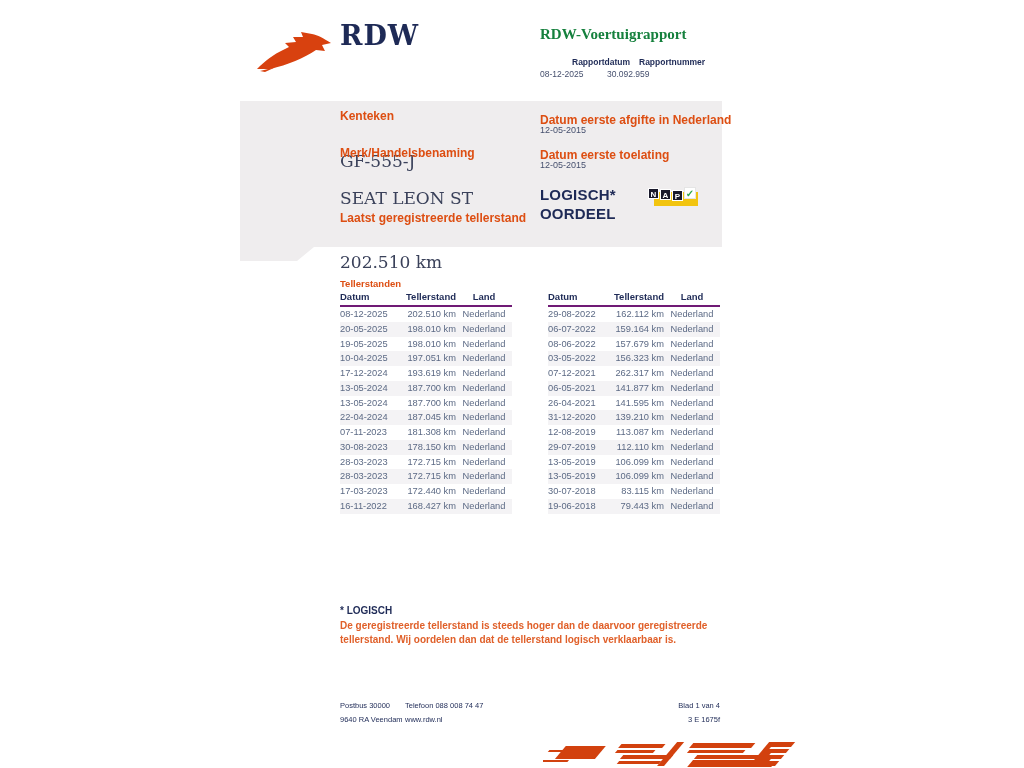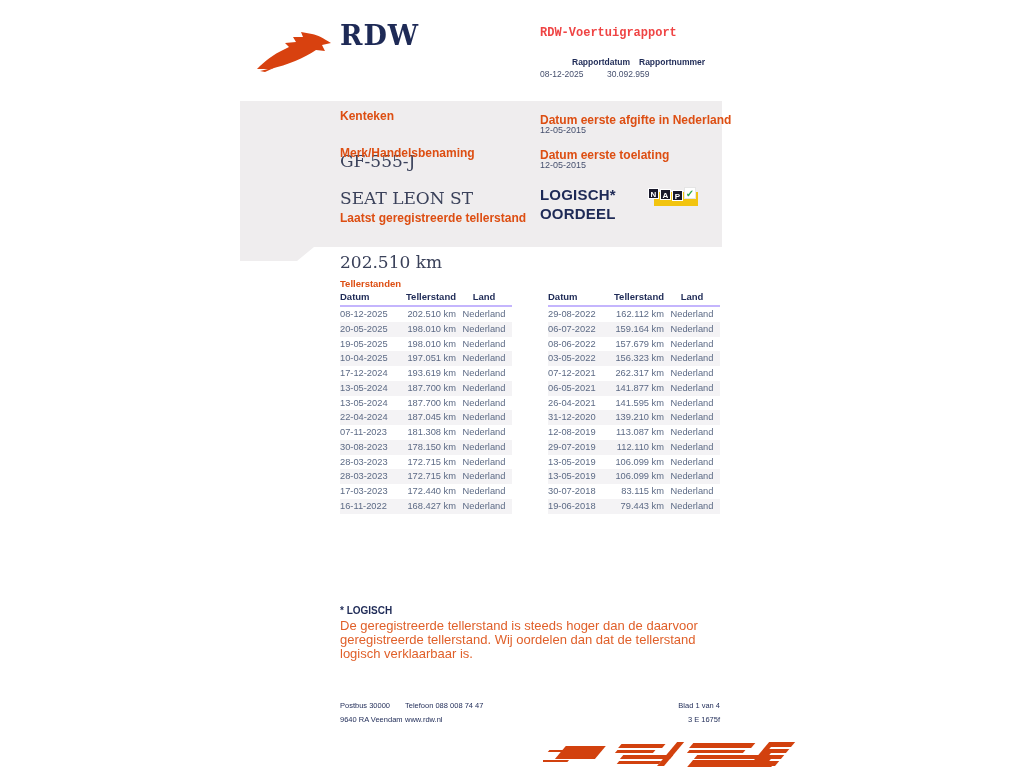--- a/index.html
+++ b/index.html
@@ -4,21 +4,21 @@
 <style>
   html,body{margin:0;padding:0;background:#ffffff;}
   .page{
     position:relative;width:1004px;height:768px;overflow:hidden;
     background:#ffffff;font-family:"Liberation Sans",sans-serif;color:#1e2a56;
   }
   .abs{position:absolute;}
 
   
   .logo-word{font-family:"DejaVu Serif",serif;font-weight:600;font-size:27px;color:#1e2a56;letter-spacing:1px;}
-  .doc-title{font-family:Liberation Mono, monospace;font-weight:bold;font-size:12px;color:#ef4444;}
+  .doc-title{font-family:Liberation Serif, serif;font-weight:bold;font-size:15px;color:#15803d;}
   .meta-label{font-size:8.5px;font-weight:bold;color:#1e2a56;padding-left:32px;}
   .meta-value{font-size:8.5px;color:#46506e;}
 
   
   .vehicle-box{
     left:240px;top:101px;width:482px;height:160px;background:#efedee;
     clip-path:polygon(0 0,100% 0,100% 146px,74px 146px,57px 160px,0 160px);
   }
   .field-label{font-size:12px;font-weight:bold;color:#dd4e12;text-align:right;}
   .field-value-lg{font-family:"DejaVu Serif",serif;font-size:17px;color:#3a415a;margin-top:32px;}
@@ -30,30 +30,30 @@
   .nap .yellow{position:absolute;left:6px;top:8px;width:44px;height:14px;background:#f2c40f;}
   .nap .sq{position:absolute;width:11px;height:11px;background:#19192b;color:#ffffff;
     font-size:8px;font-weight:bold;text-align:center;line-height:11px;border:1px solid #ffffff;box-sizing:border-box;}
   .nap .chk{position:absolute;width:12px;height:12px;background:#ffffff;color:#2ea44f;
     font-size:10px;font-weight:bold;text-align:center;line-height:12px;border:1px solid #e5e5e5;box-sizing:border-box;}
 
   
   .section-title{font-size:9.5px;font-weight:bold;color:#dd4e12;}
   .otable{width:172px;font-size:9.3px;color:#5c6a85;}
   .thead{display:grid;grid-template-columns:62px 54px 56px;font-weight:bold;color:#1e2a56;
-    font-size:9.5px;padding-bottom:3px;border-bottom:2px solid #c4b5fd;}
+    font-size:9.5px;padding-bottom:3px;border-bottom:2px solid #701a75;}
   .trow{display:grid;grid-template-columns:62px 54px 56px;height:14.75px;line-height:14.75px;}
   .trow:nth-child(even){background:#f4f3f5;}
   .c1{text-align:left;}
   .c2{text-align:right;}
   .c3{text-align:center;}
 
   
   .fn-heading{font-size:10px;font-weight:bold;color:#1e2a56;}
-  .fn-body{font-size:13px;line-height:14px;color:#e0602a;width:396px;}
+  .fn-body{font-size:10px;line-height:14px;color:#e0602a;width:396px;font-weight:bold;}
 
   
   .foot{font-size:7.5px;color:#1e2a56;line-height:14px;}
   .foot-right{text-align:right;}
 </style>
 </head>
 <body>
 
 <div class="page">
 

